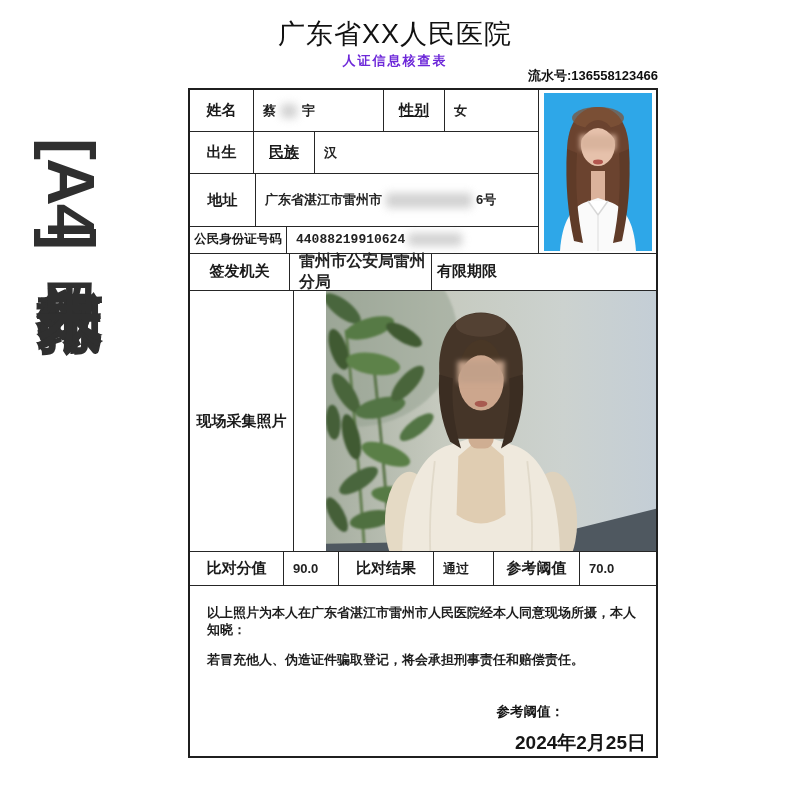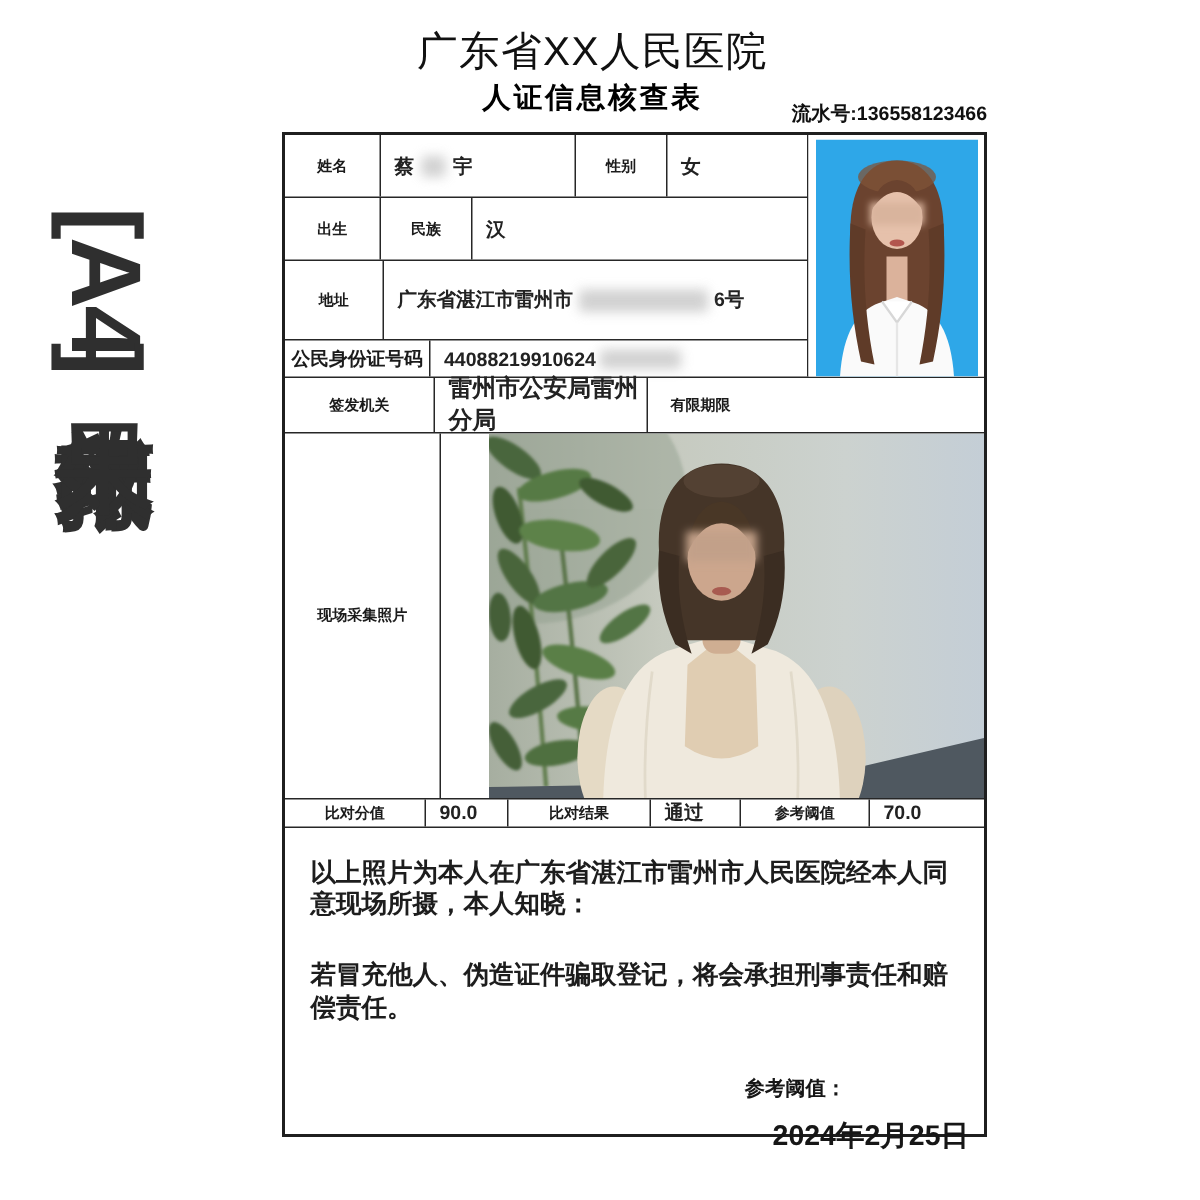--- a/index.html
+++ b/index.html
@@ -15,68 +15,68 @@
     font-size:66px;font-weight:900;color:#2f2f2f;line-height:1;
     letter-spacing:-2px;white-space:nowrap;
   }
   
   .doc-title{
     position:absolute;left:160px;top:16px;width:470px;text-align:center;
     font-size:27px;font-weight:400;color:#111;letter-spacing:1px;
   }
   .doc-subtitle{
     position:absolute;left:160px;top:52px;width:470px;text-align:center;
-    font-size:19px;font-weight:700;color:#000000;letter-spacing:2px;
+    font-size:13px;font-weight:700;color:#6d28d9;letter-spacing:2px;
   }
   .doc-serial{
     position:absolute;left:188px;top:67px;width:470px;text-align:right;
     font-size:13px;font-weight:700;color:#101010;
   }
   
   .form-table{
     position:absolute;left:188px;top:88px;width:470px;height:670px;
     border:2px solid #1f1f1f;box-sizing:border-box;background:#fff;
     display:flex;flex-direction:column;
   }
   .form-table *{box-sizing:border-box;}
   .sec{display:flex;border-bottom:1.5px solid #262626;}
   .sec:last-child{border-bottom:none;}
   .secA{height:169px;}
   .secA-left{width:349px;border-right:1.5px solid #262626;display:flex;flex-direction:column;}
   .secA-right{flex:1;display:flex;justify-content:center;align-items:flex-start;padding-top:3px;background:#fff;}
   .row{display:flex;border-bottom:1.5px solid #262626;}
-  .row:last-child{border-bottom:none;flex:1;}
+  .row:last-child{border-bottom:none;flex:1;font-family:Liberation Mono, monospace;}
   .r1{height:42px;}.r2{height:42px;}.r3{height:53px;}
   .secB{height:37px;}.secC{height:270px;gap:32px;}.secD{height:35px;}
   .secE{flex:1;flex-direction:column;display:flex;}
   .cell{border-right:1.5px solid #262626;display:flex;align-items:center;}
   .cell:last-child{border-right:none;}
-  .lbl{justify-content:center;font-size:10px;font-weight:700;color:#1b1b1b;text-align:center;}
+  .lbl{justify-content:center;font-size:15px;font-weight:700;color:#1b1b1b;text-align:center;}
   .val{padding-left:9px;font-size:13px;font-weight:600;color:#222;}
-  .w64{width:64px;}.w130{width:130px;}.w61{width:61px;}
+  .w64{width:64px;}.w130{width:130px;}.w61{width:61px;text-decoration:underline;}
   .w66{width:66px;}.w97{width:97px;font-size:12.5px;}
   .w100{width:100px;}.w142{width:142px;}.w70{width:70px;}
   .w94{width:94px;}.w55{width:55px;}.w95{width:95px;}.w60{width:60px;}.w86{width:86px;}
   .w104{width:104px;}
   .flex1{flex:1;}
   .tight{font-size:16px;letter-spacing:-0.2px;}
   .photo-frame{flex:1;overflow:hidden;display:flex;}
   .photo-frame svg{width:100%;height:100%;display:block;}
   
   .blur-chip{
     display:inline-block;background:#c2c2c2;filter:blur(4px);opacity:.75;
     border-radius:2px;vertical-align:middle;
   }
   .chip-name{width:16px;height:14px;margin:0 5px;}
   .chip-addr{width:86px;height:15px;margin:0 4px;}
   .chip-id{width:54px;height:13px;margin-left:3px;}
   
-  .statement{padding:19px 16px 0 17px;font-size:17px;font-weight:600;color:#1d1d1d;}
+  .statement{padding:19px 16px 0 17px;font-size:13px;font-weight:600;color:#1d1d1d;}
   .statement p{margin:0;line-height:1.25;}
-  .statement .line2{margin-top:26px;}
+  .statement .line2{margin-top:14px;}
   .signature-line{margin-top:35px;text-align:right;padding-right:92px;font-size:13.5px;font-weight:700;color:#161616;}
   .date-line{margin-top:9px;text-align:right;padding-right:10px;font-size:19px;font-weight:700;color:#161616;}
 </style>
 </head>
 <body>
 
 <div class="watermark">[A4纸打印效果]</div>
 
 <div class="doc-title">广东省XX人民医院</div>
 <div class="doc-subtitle">人证信息核查表</div>

